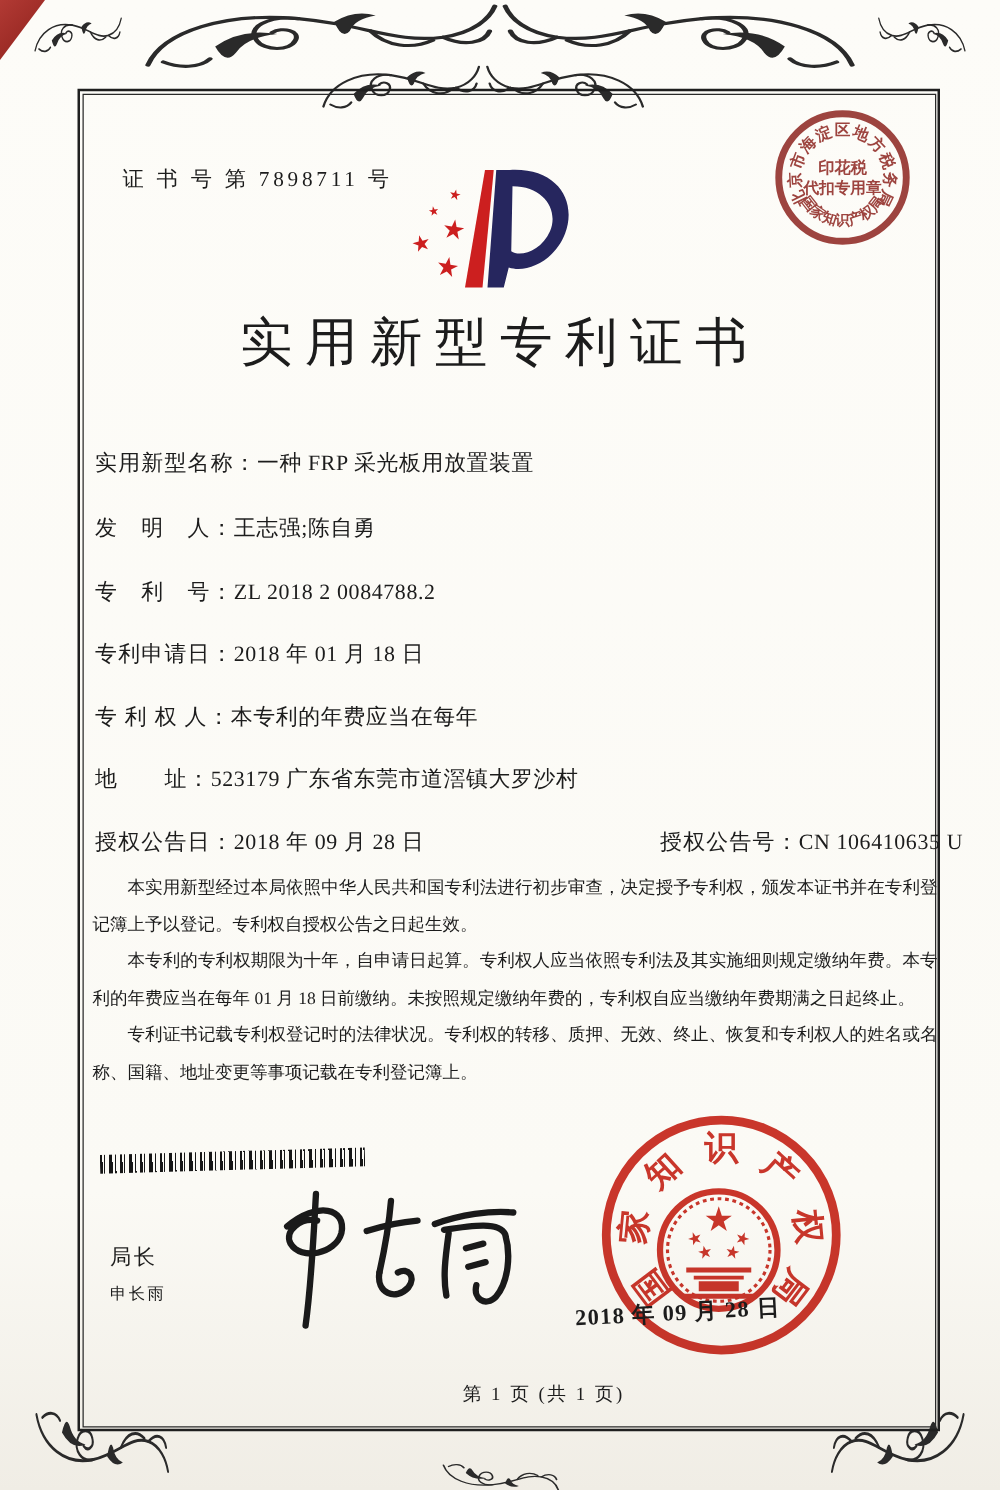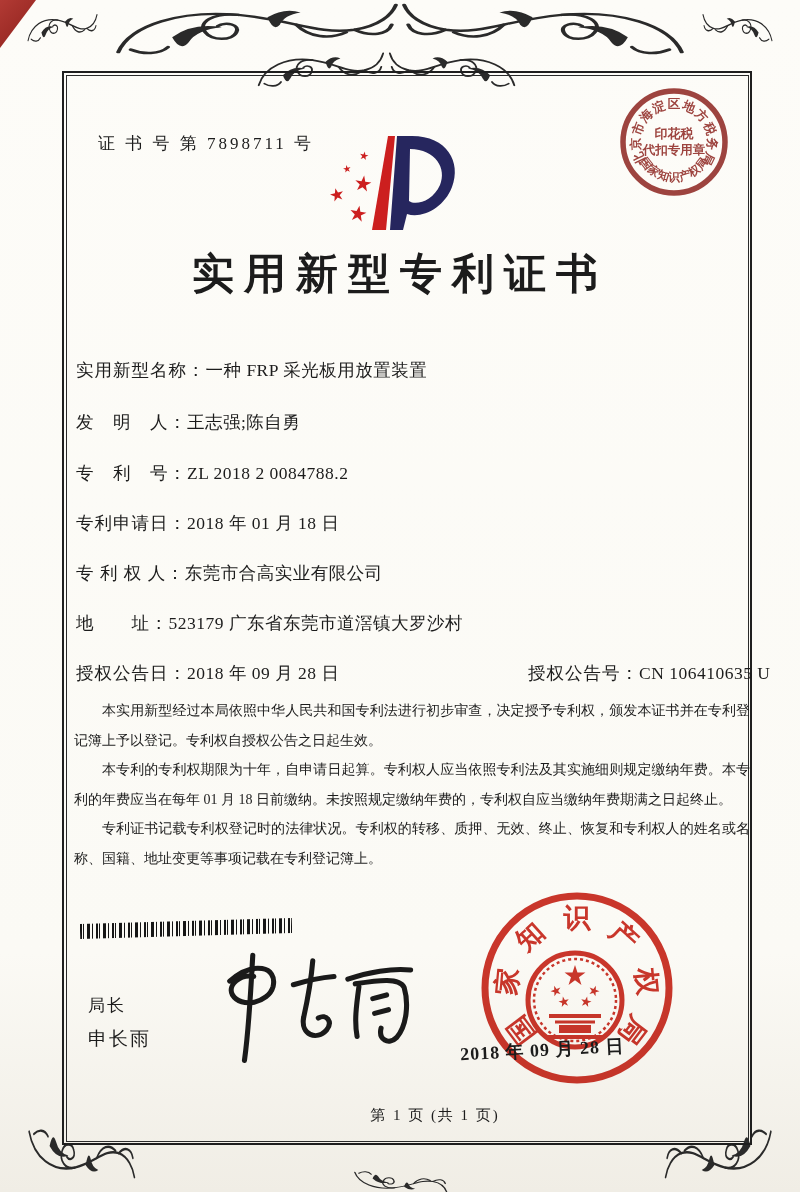--- a/index.html
+++ b/index.html
@@ -12,34 +12,34 @@
     background:linear-gradient(135deg,#b23a34,#8c201b);
     clip-path:polygon(0 0,100% 0,0 100%);}
   .frame{position:absolute;left:62px;top:71px;width:690px;height:1074px;
     border:2.5px solid #1f1f1f;box-sizing:border-box;}
   .frame::after{content:"";position:absolute;inset:1.5px;border:1px solid #2a2a2a;}
   .ornament{position:absolute;pointer-events:none;}
   .cert-no{position:absolute;left:98px;top:120px;font-size:17px;letter-spacing:3px;margin-top:12px;}
   .stamp-top{position:absolute;left:616px;top:84px;width:116px;height:116px;opacity:.85;}
   .logo{position:absolute;left:316px;top:131px;width:168px;height:118px;}
   .title{position:absolute;left:0;top:246px;width:100%;text-align:center;
-    font-size:42px;font-weight:700;letter-spacing:10px;}
+    font-size:42px;font-weight:400;letter-spacing:10px;}
   .frow{position:absolute;left:76px;font-size:17.5px;letter-spacing:.5px;white-space:nowrap;}
   .frow .lbl{letter-spacing:1px;}
   .grant-no{position:absolute;left:452px;top:0;}
   .bodytext{position:absolute;left:74px;top:696px;width:676px;}
   .bodytext p{margin:0;font-size:14px;line-height:29.5px;text-indent:2em;text-align:justify;}
   .barcode{position:absolute;left:80px;top:921px;width:212px;height:15px;transform:rotate(-1.6deg);
     background:repeating-linear-gradient(90deg,
       #161616 0px,#161616 2px,transparent 2px,transparent 3px,
       #161616 3px,#161616 4px,transparent 4px,transparent 7px,
       #161616 7px,#161616 10px,transparent 10px,transparent 12px,
       #161616 12px,#161616 13px,transparent 13px,transparent 16px);}
   .officer-title{position:absolute;left:88px;top:994px;font-size:17px;letter-spacing:2px;}
-  .officer-name{position:absolute;left:88px;top:1026px;font-size:19px;letter-spacing:2px;font-family:Liberation Mono, monospace;}
+  .officer-name{position:absolute;left:88px;top:1026px;font-size:13px;letter-spacing:2px;font-family:Liberation Mono, monospace;}
   .signature{position:absolute;left:195px;top:946px;width:230px;height:120px;}
   .agency-seal{position:absolute;left:477px;top:888px;width:200px;height:200px;opacity:.93;mix-blend-mode:multiply;}
   .seal-date{position:absolute;left:460px;top:1038px;font-size:18px;font-weight:700;
     letter-spacing:1px;transform:rotate(-3deg);white-space:nowrap;}
   .footer{position:absolute;left:0;top:1106px;width:100%;text-align:center;font-size:15px;letter-spacing:2px;padding-left:35px;}
   svg text{font-family:"Liberation Serif","DejaVu Serif",serif;}
 </style>
 </head>
 <body>
 
@@ -143,21 +143,21 @@
   <div class="frow" style="top:410px">
     <span class="lbl">发　明　人：</span><span class="val">王志强;陈自勇</span>
   </div>
   <div class="frow" style="top:461px">
     <span class="lbl">专　利　号：</span><span class="val">ZL 2018 2 0084788.2</span>
   </div>
   <div class="frow" style="top:511px">
     <span class="lbl">专利申请日：</span><span class="val">2018 年 01 月 18 日</span>
   </div>
   <div class="frow" style="top:561px">
-    <span class="lbl">专 利 权 人：</span><span class="val">东莞市合高实业有限公司</span>
+    <span class="lbl">专 利 权 人：</span><span class="val">本专利的年费应当在每年</span>
   </div>
   <div class="frow" style="top:611px">
     <span class="lbl">地　　址：</span><span class="val">523179 广东省东莞市道滘镇大罗沙村</span>
   </div>
   <div class="frow" style="top:661px;right:50px">
     <span><span class="lbl">授权公告日：</span><span class="val">2018 年 09 月 28 日</span></span>
     <span class="grant-no"><span class="lbl">授权公告号：</span><span class="val">CN 106410635 U</span></span>
   </div>
 
   <div class="bodytext">

